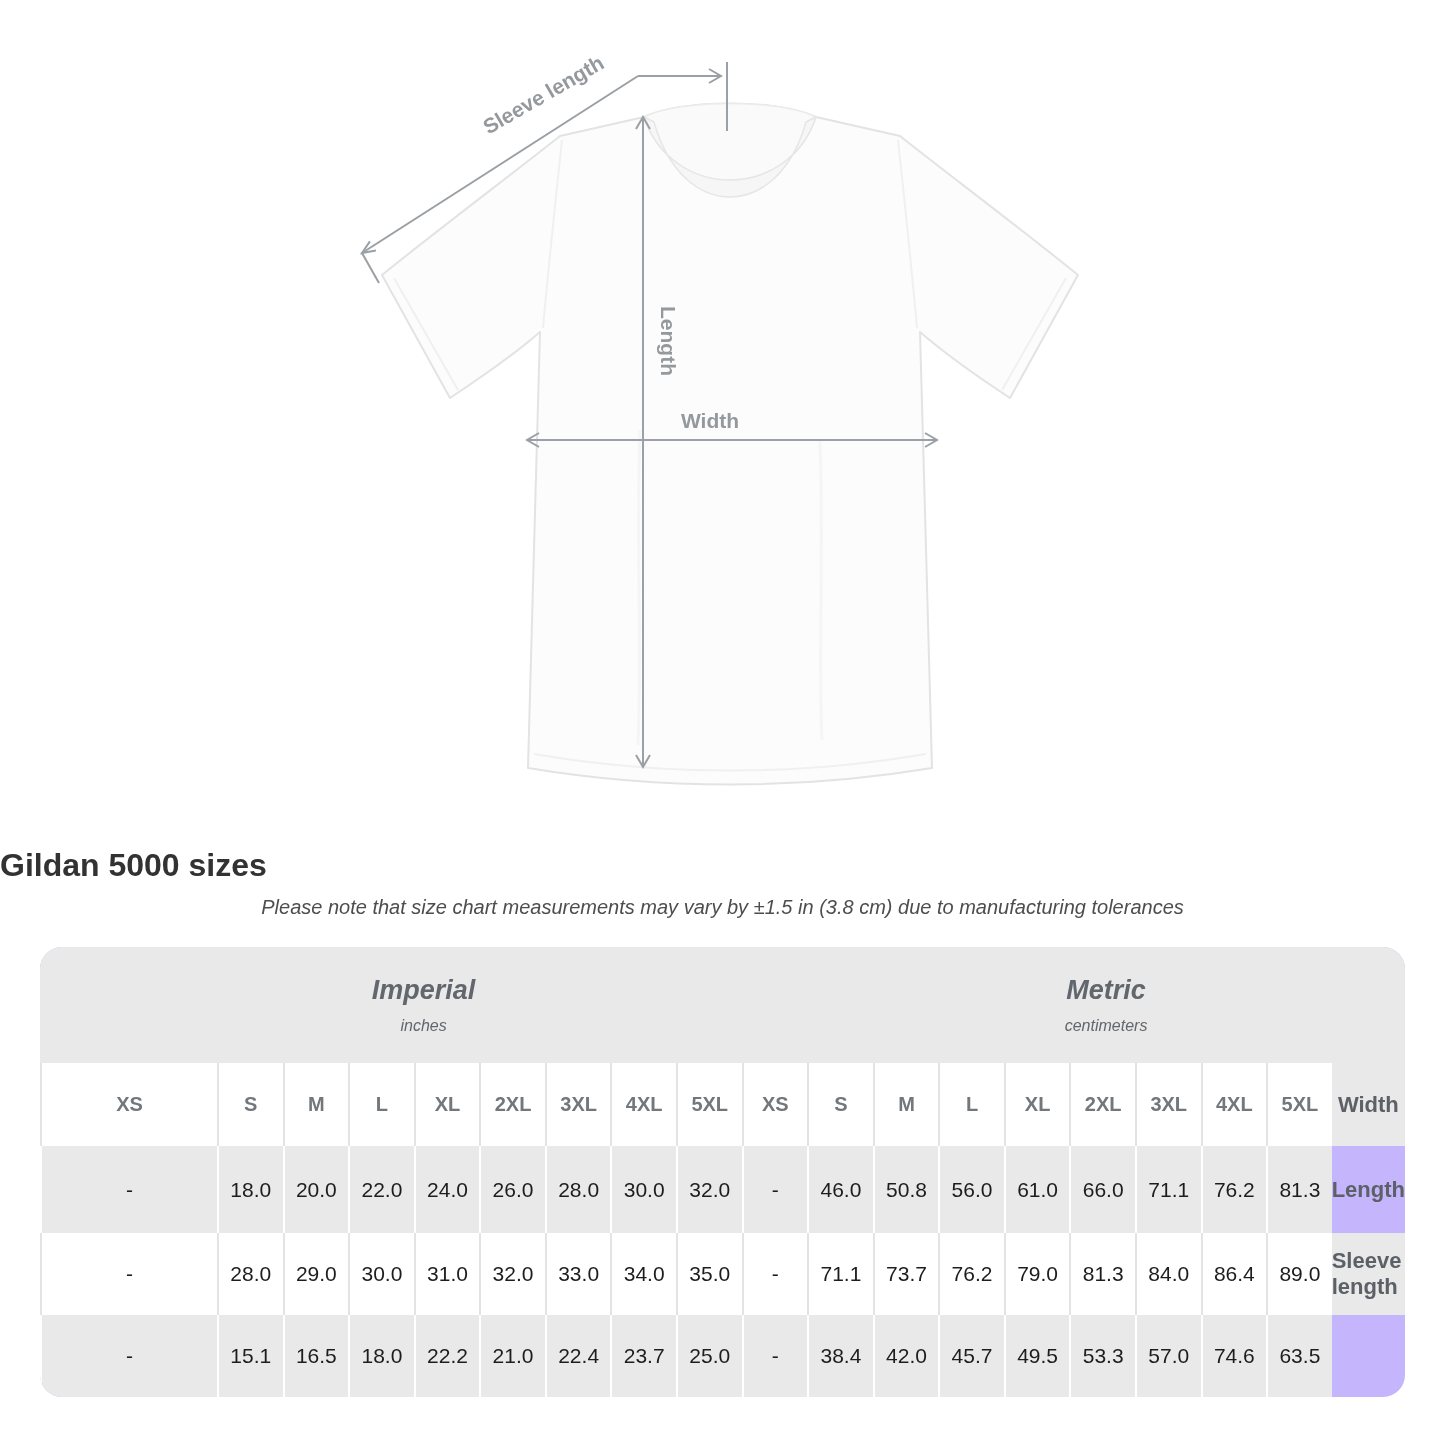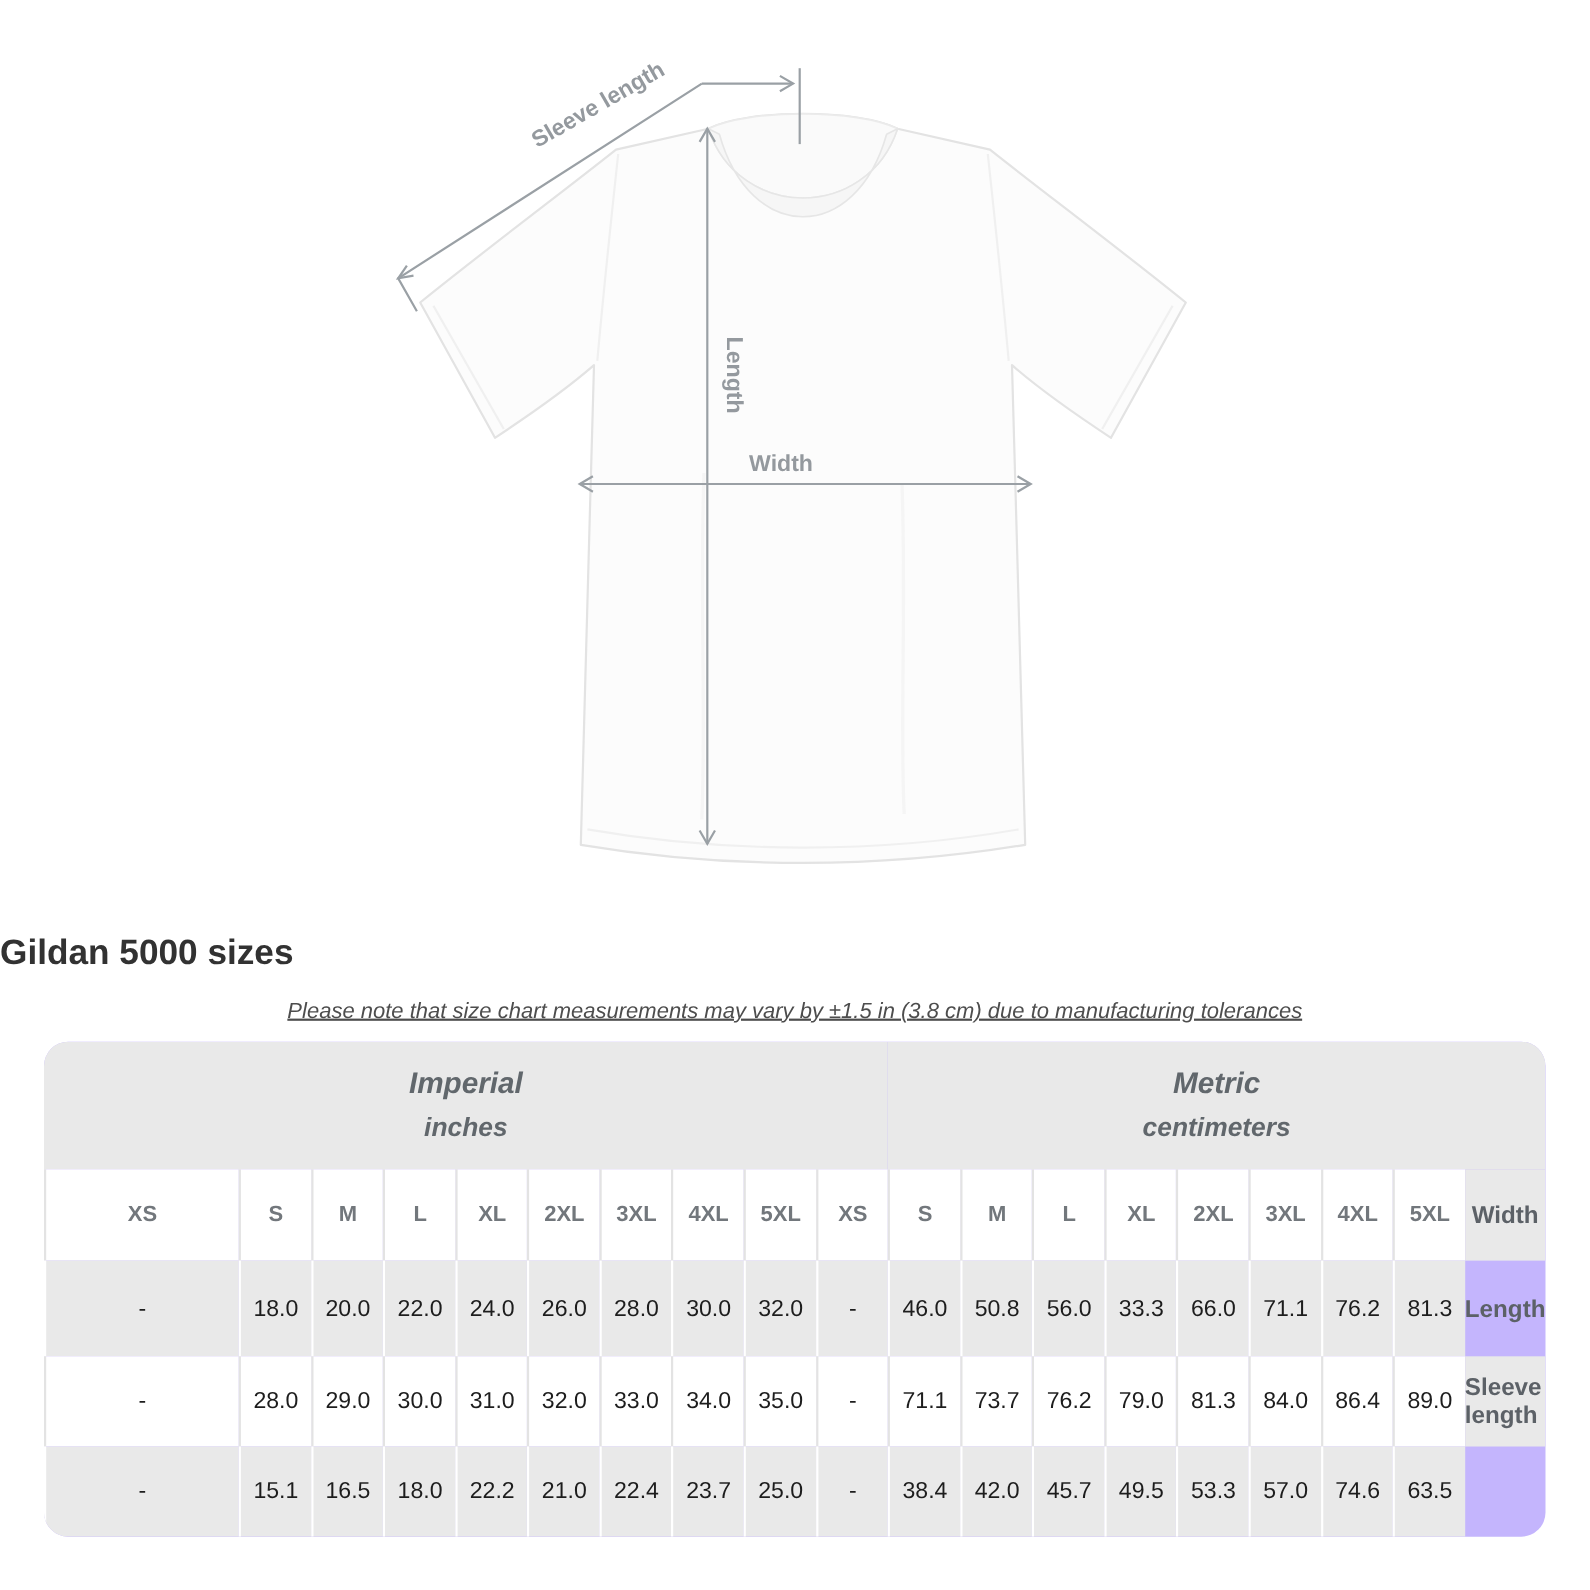--- a/index.html
+++ b/index.html
@@ -6,36 +6,36 @@
   .stage{
     position:relative;width:1445px;height:1445px;background:#ffffff;overflow:hidden;
     font-family:"Liberation Sans", sans-serif;
   }
   .stage svg{position:absolute;top:0;left:0;}
   .title{
     position:absolute;top:847px;left:0;right:0;margin:0;
     font-size:32px;font-weight:bold;color:#323232;
   }
   .subtitle{
-    position:absolute;top:892px;left:0;right:0;margin:16px;text-align:center;
-    font-size:20px;font-style:italic;color:#4d4d4d;text-decoration:underline;
+    position:absolute;top:892px;left:0;right:0;margin:4px;text-align:center;
+    font-size:20px;font-style:italic;color:#4d4d4d;
   }
   .table-wrap{
     position:absolute;top:947px;left:40px;width:1365px;height:450px;
     border-radius:22px;overflow:hidden;background:#c4b5fd;
     display:grid;
     grid-template-columns:177px repeat(18,1fr);
     grid-template-rows:116px 83px 87px 82px 82px;
   }
   .cell{display:flex;align-items:center;justify-content:center;}
   .band{background:#e9e9e9;flex-direction:column;gap:11px;}
   .span10{grid-column:span 10;}
   .span9{grid-column:span 9;text-align:right;}
   .band-name{font-size:27px;font-weight:bold;font-style:italic;color:#61676c;}
-  .band-unit{font-size:24px;font-style:italic;color:#61676c;font-weight:bold;}
+  .band-unit{font-size:16px;font-style:italic;color:#61676c;}
   .hcell{background:#fff;font-weight:bold;font-size:20px;color:#72777c;}
   .label-col{font-weight:bold;font-size:22px;color:#5c6167;}
   .val{background:#fff;font-size:21px;color:#1d1d1d;}
   .gray-row{background:#e9e9e9;}
   .sep{border-left:2px solid #e3e3e3;}
   .gray-row.sep{border-left-color:#ffffff;}
   .dim-label{font-size:21px;font-weight:bold;fill:#94999e;}
 </style>
 </head>
 <body>
@@ -137,21 +137,21 @@
       <div class="cell val sep gray-row">22.0</div>
       <div class="cell val sep gray-row">24.0</div>
       <div class="cell val sep gray-row">26.0</div>
       <div class="cell val sep gray-row">28.0</div>
       <div class="cell val sep gray-row">30.0</div>
       <div class="cell val sep gray-row">32.0</div>
       <div class="cell val sep gray-row">-</div>
       <div class="cell val sep gray-row">46.0</div>
       <div class="cell val sep gray-row">50.8</div>
       <div class="cell val sep gray-row">56.0</div>
-      <div class="cell val sep gray-row">33.3</div>
+      <div class="cell val sep gray-row">61.0</div>
       <div class="cell val sep gray-row">66.0</div>
       <div class="cell val sep gray-row">71.1</div>
       <div class="cell val sep gray-row">76.2</div>
       <div class="cell val sep gray-row">81.3</div>
       <div class="cell label-col">Length</div>
       <div class="cell val sep">-</div>
       <div class="cell val sep">28.0</div>
       <div class="cell val sep">29.0</div>
       <div class="cell val sep">30.0</div>
       <div class="cell val sep">31.0</div>

